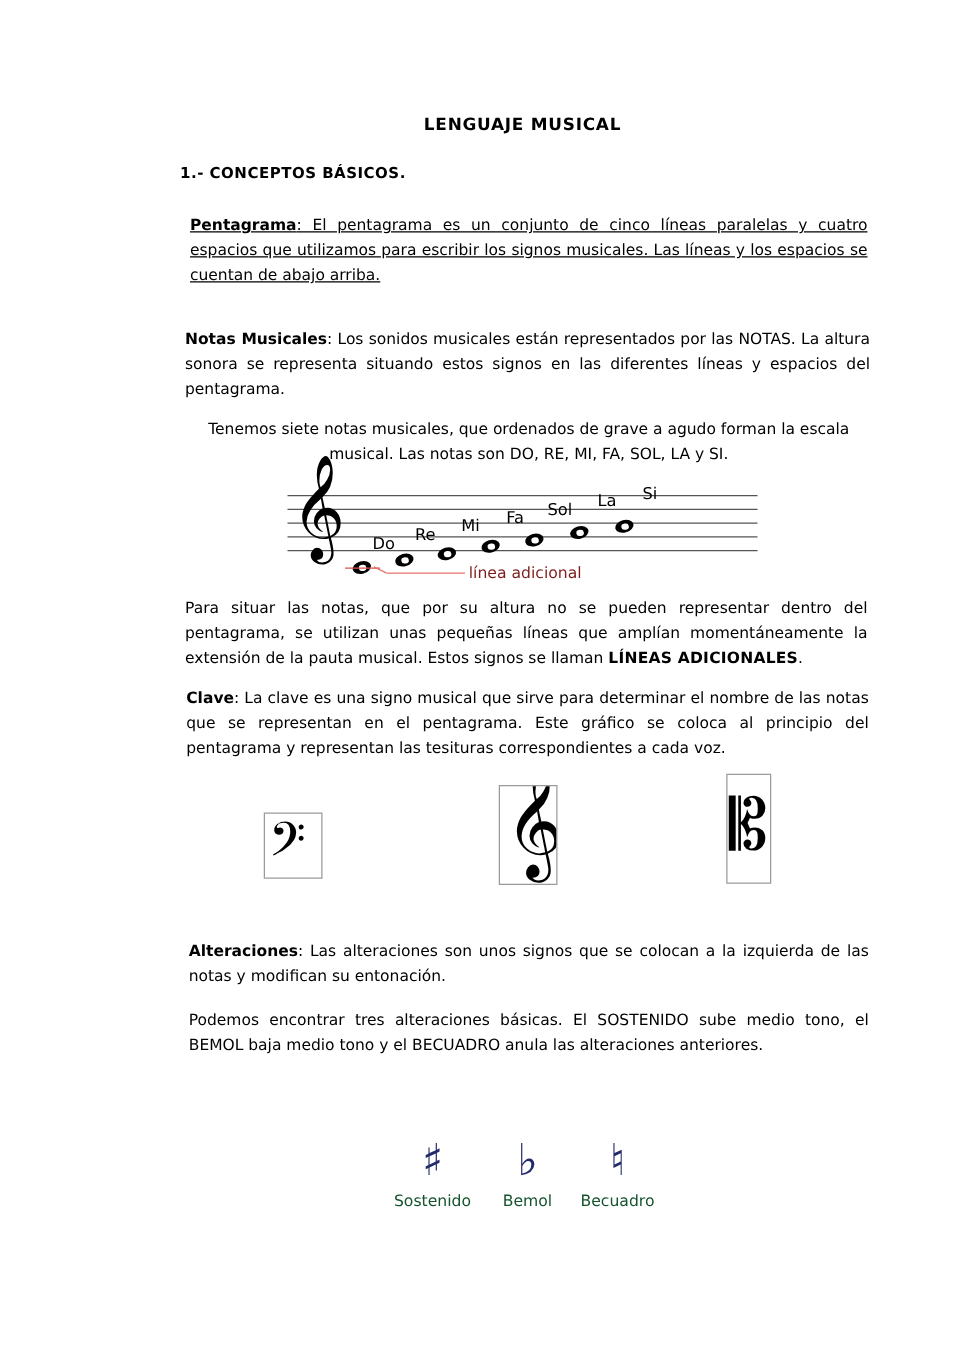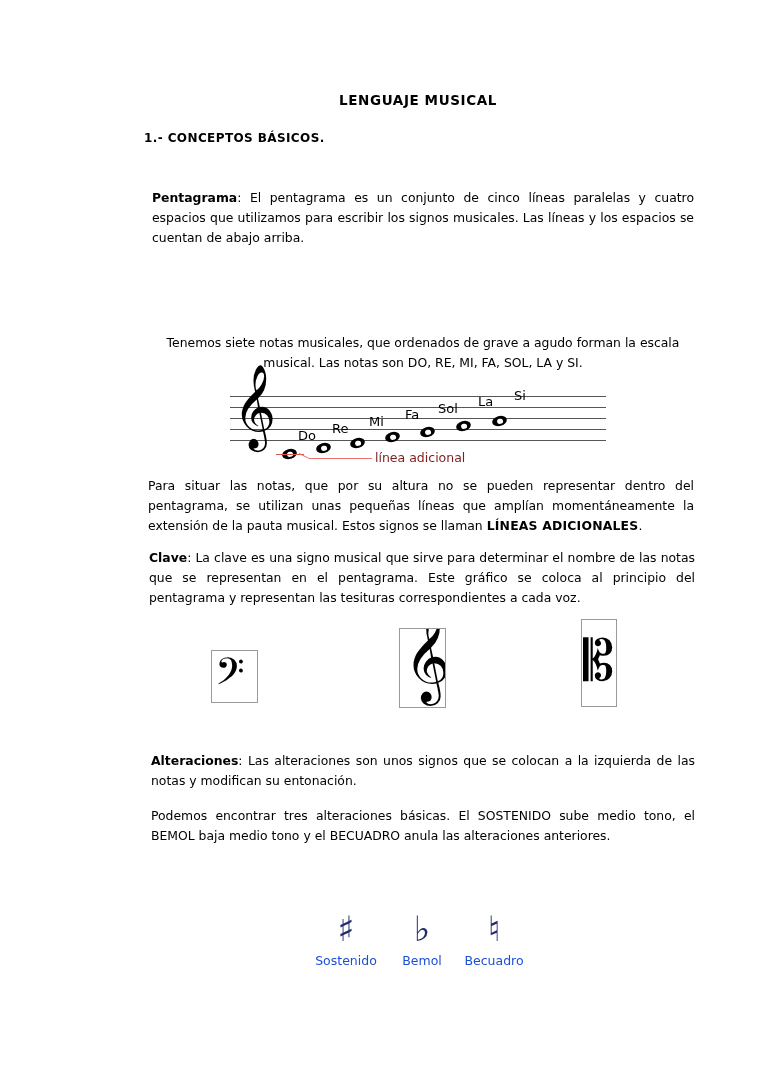--- a/index.html
+++ b/index.html
@@ -52,21 +52,21 @@
     text-align: center;
   }
   .para b {
     font-weight: bold;
   }
   .para .caps {
     font-weight: bold;
     letter-spacing: 0.2px;
   }
 
-  #para-pentagrama { top: 188px; left: 118px; width: 542px; }
+  #para-pentagrama { top: 170px; left: 118px; width: 542px; text-decoration: underline; }
   #para-notas      { top: 261px; left: 114px; width: 548px; }
   #para-tenemos    { top: 333px; left: 125px; width: 528px; }
   #para-situar     { top: 476px; left: 114px; width: 546px; }
   #para-clave      { top: 548px; left: 115px; width: 546px; }
   #para-alteraciones { top: 751px; left: 117px; width: 544px; }
   #para-podemos    { top: 806px; left: 117px; width: 544px; }
 
   
   .staff-figure {
     position: absolute;
@@ -197,39 +197,40 @@
   .acc-symbol {
     font-family: "DejaVu Sans", sans-serif;
     font-size: 35px;
     line-height: 42px;
     color: #232a6b;
     display: block;
   }
   .acc-label {
     font-family: "DejaVu Sans", sans-serif;
     font-size: 12.5px;
-    color: #1d4ed8;
+    color: #14532d;
     display: block;
     margin-top: 3px;
   }
   #acc-0 { left: 14px;  top: 0; }
   #acc-1 { left: 90px;  top: 0; }
   #acc-2 { left: 162px; top: 0; }
 </style>
 </head>
 <body>
 
 <div class="page">
 
   <div class="doc-title">LENGUAJE MUSICAL</div>
 
   <div class="section-heading">1.- CONCEPTOS BÁSICOS.</div>
 
   <div class="para" id="para-pentagrama"><b>Pentagrama</b><span>: El pentagrama es un conjunto de cinco líneas paralelas y cuatro espacios que utilizamos para escribir los signos musicales. Las líneas y los espacios se cuentan de abajo arriba.</span></div>
 
+  <div class="para" id="para-notas"><b>Notas Musicales</b><span>: Los sonidos musicales están representados por las NOTAS. La altura sonora se representa situando estos signos en las diferentes líneas y espacios del pentagrama.</span></div>
 
   <div class="para center" id="para-tenemos">Tenemos siete notas musicales, que ordenados de grave a agudo forman la escala musical. Las notas son DO, RE, MI, FA, SOL, LA y SI.</div>
 
   <div class="staff-figure">
     <div class="staff-lines">
       <div class="staff-line l1"></div>
       <div class="staff-line l2"></div>
       <div class="staff-line l3"></div>
       <div class="staff-line l4"></div>
       <div class="staff-line l5"></div>

